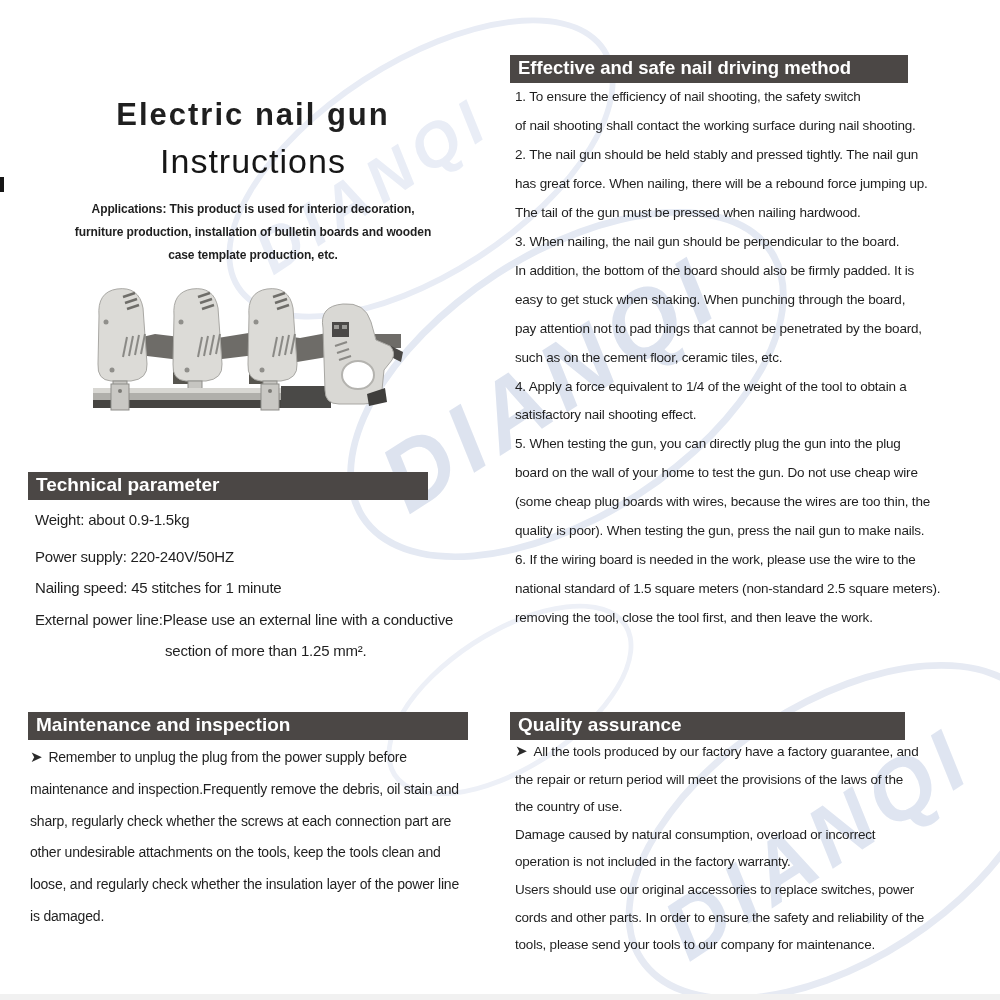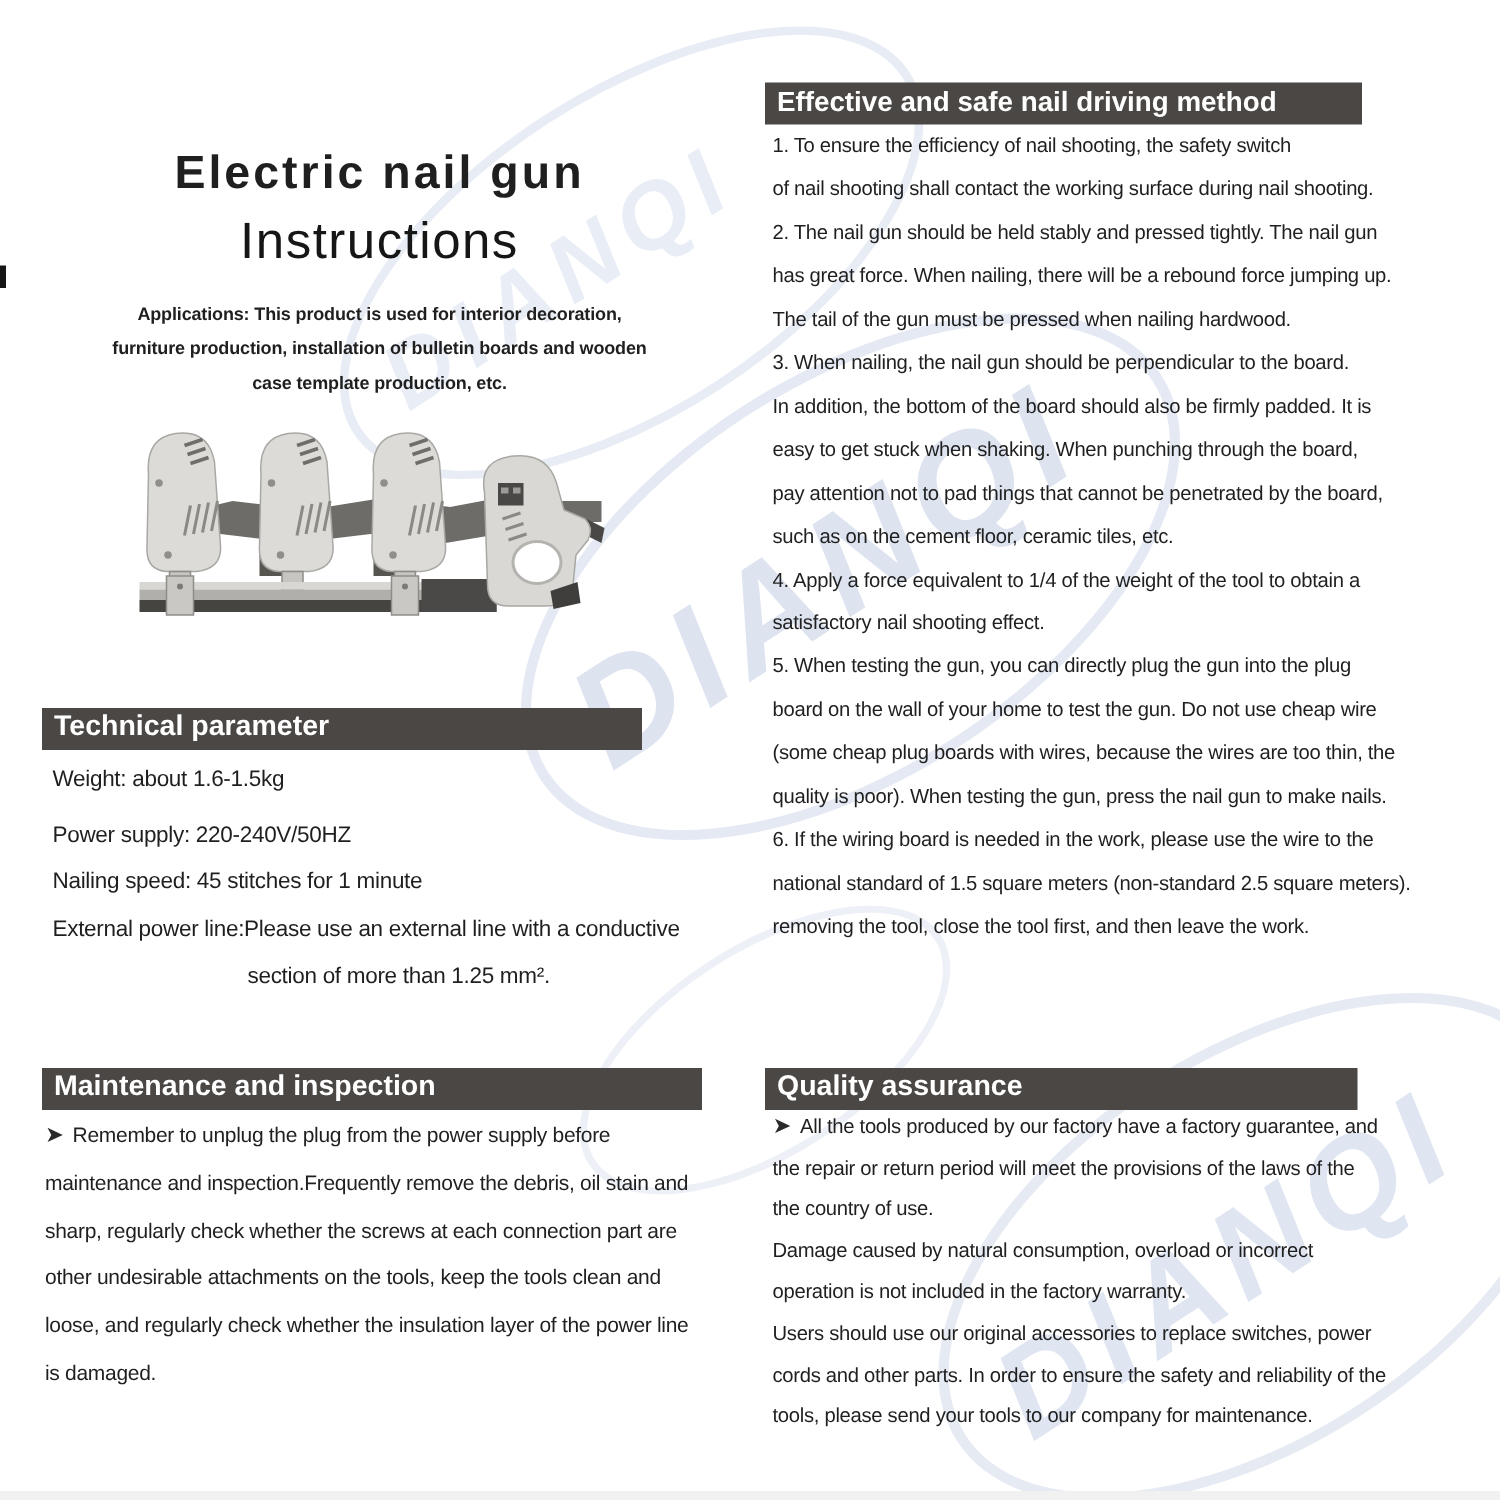--- a/index.html
+++ b/index.html
@@ -123,21 +123,21 @@
     <rect x="249" y="43" width="5" height="4" fill="#9b9a96"></rect>
     <rect x="257" y="43" width="5" height="4" fill="#9b9a96"></rect>
     <line x1="250" y1="64" x2="262" y2="60" stroke="#8a8985" stroke-width="2"></line>
     <line x1="252" y1="71" x2="264" y2="67" stroke="#8a8985" stroke-width="2"></line>
     <line x1="254" y1="78" x2="266" y2="74" stroke="#8a8985" stroke-width="2"></line>
     <path d="M 282,112 L 300,106 L 302,120 L 284,124 Z" fill="#3f3e3c"></path>
   </svg>
 
   <div class="bar bar-tech">Technical parameter</div>
   <div class="lines tech-lines">
-    <div class="ln first">Weight: about 1.6-1.5kg</div>
+    <div class="ln first">Weight: about 0.9-1.5kg</div>
     <div class="ln">Power supply: 220-240V/50HZ</div>
     <div class="ln">Nailing speed: 45 stitches for 1 minute</div>
     <div class="ln">External power line:Please use an external line with a conductive</div>
     <div class="ln indent">section of more than 1.25 mm².</div>
   </div>
 
   <div class="bar bar-maint">Maintenance and inspection</div>
   <div class="lines maint-lines">
     <div class="ln"><span class="bullet">➤</span><span>Remember to unplug the plug from the power supply before</span></div>
     <div class="ln">maintenance and inspection.Frequently remove the debris, oil stain and</div>

